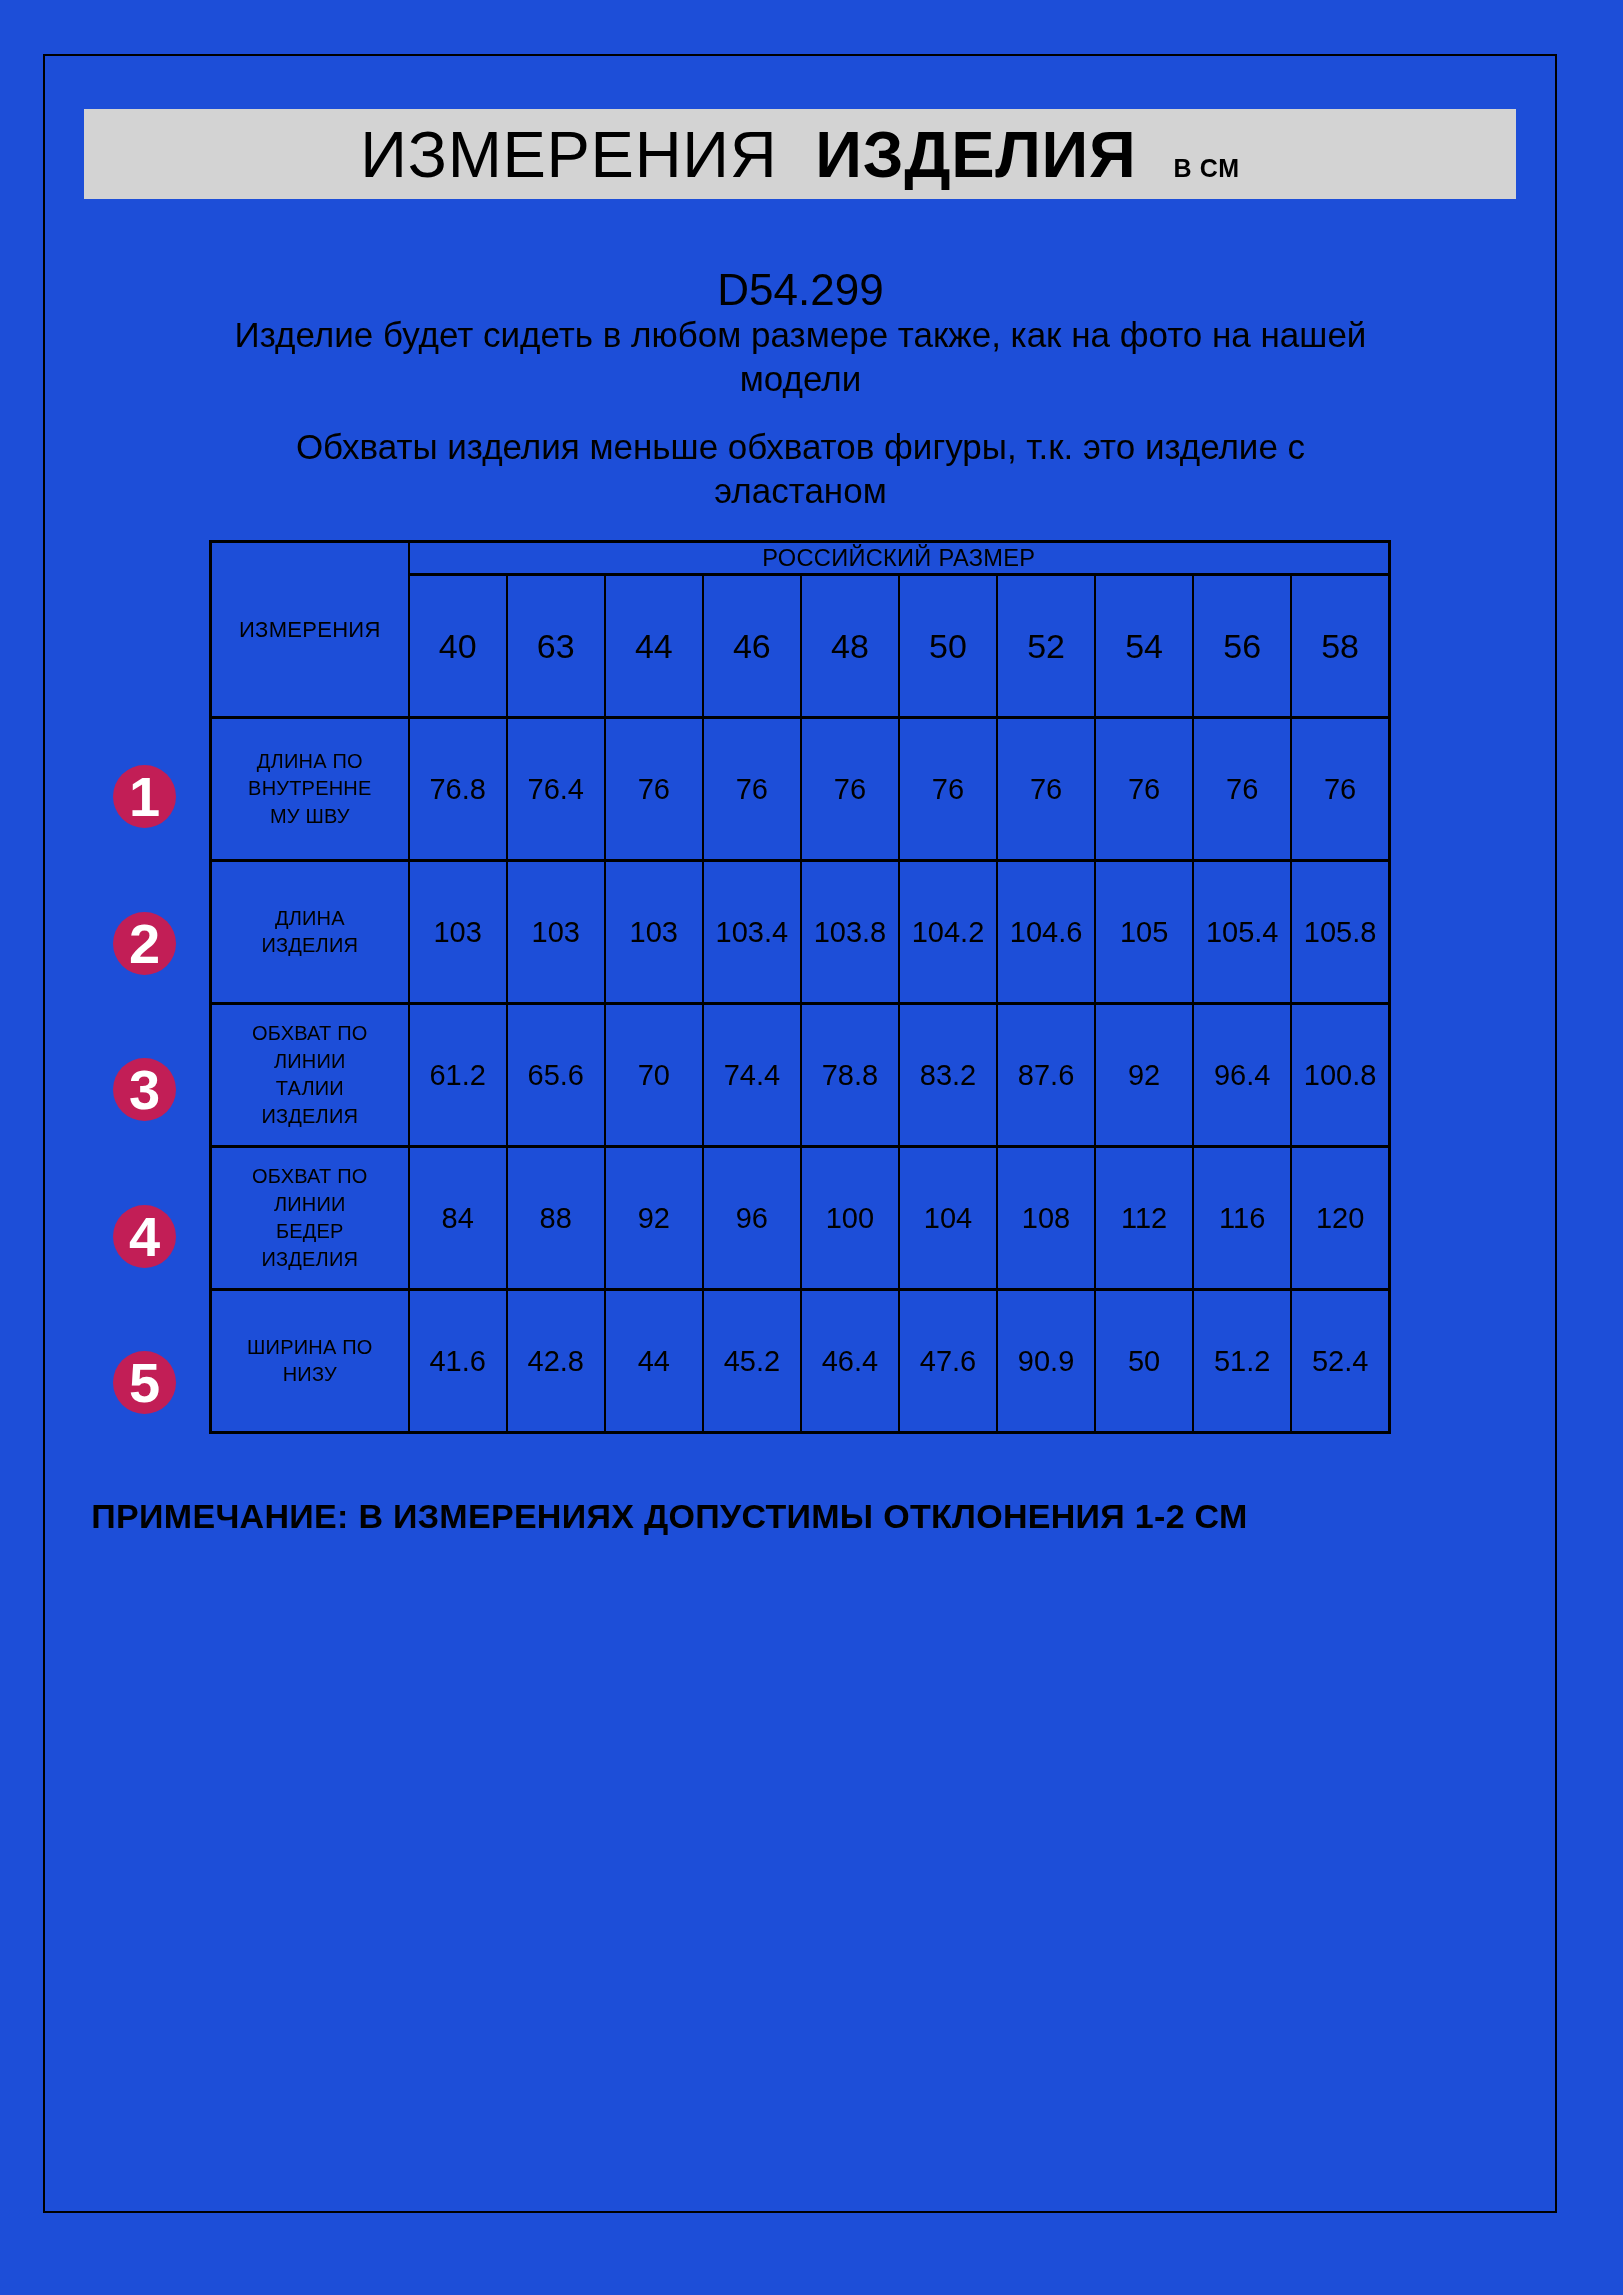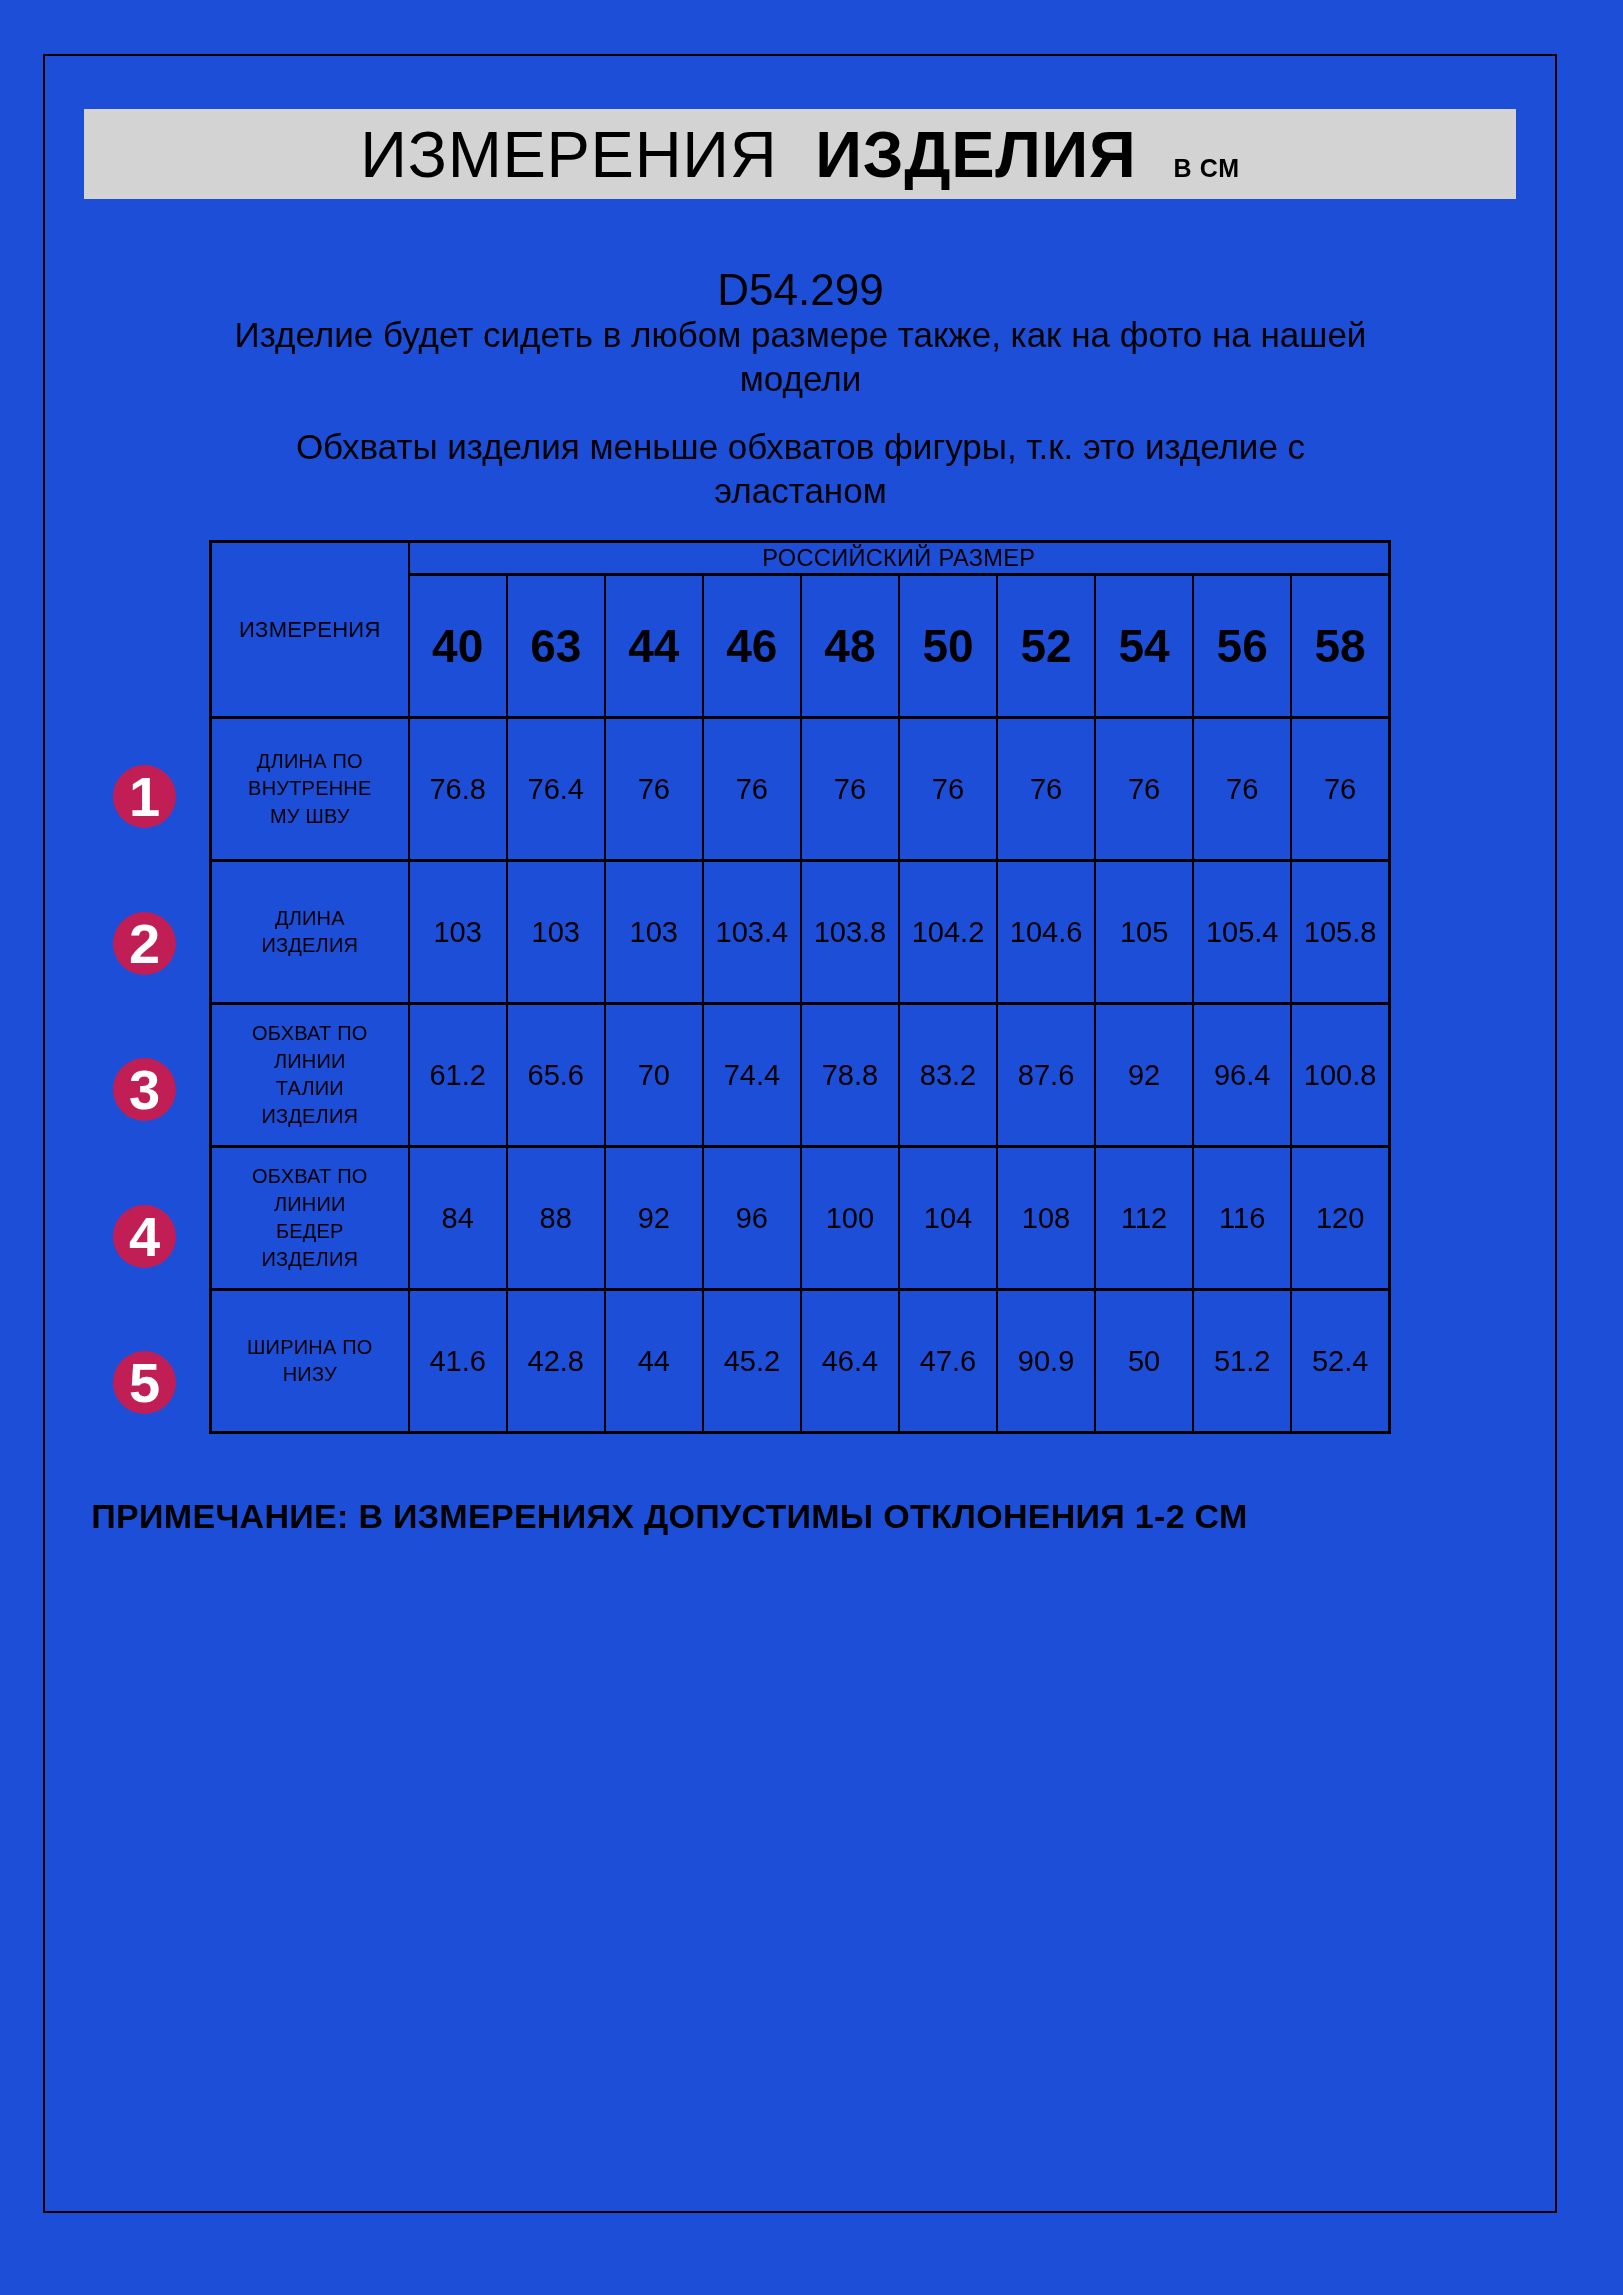--- a/index.html
+++ b/index.html
@@ -40,21 +40,21 @@
     border:2.6px solid #000;border-top-width:3.9px;border-bottom-width:3.9px;
     padding:0;vertical-align:middle;text-align:center;
   }
   col.c-label{width:198px;}
   col.c-size{width:98px;}
   tr.group-row{height:33px;}
   tr.sizes-row{height:143px;}
   tr.data-row{height:143px;padding-left:16px;}
   .meas-header{font-size:22px;font-weight:400;letter-spacing:0.3px;}
   .group-header{font-size:23.6px;font-weight:400;letter-spacing:0.3px;}
-  .size-col{font-size:46px;font-weight:700;}
+  .size-col{font-size:34px;font-weight:400;}
   .value{font-size:29px;font-weight:400;}
   .row-label{font-size:20px;line-height:27.5px;font-weight:400;white-space:pre-line;letter-spacing:0.2px;}
   
   .badge{
     position:absolute;left:113px;width:63px;height:63px;border-radius:50%;
     background:#c21e56;color:#fff;font-size:56px;font-weight:700;
     display:flex;align-items:center;justify-content:center;line-height:1;
   }
   .badge-1{top:765px;} .badge-2{top:912px;} .badge-3{top:1058px;}
   .badge-4{top:1205px;} .badge-5{top:1351px;}

